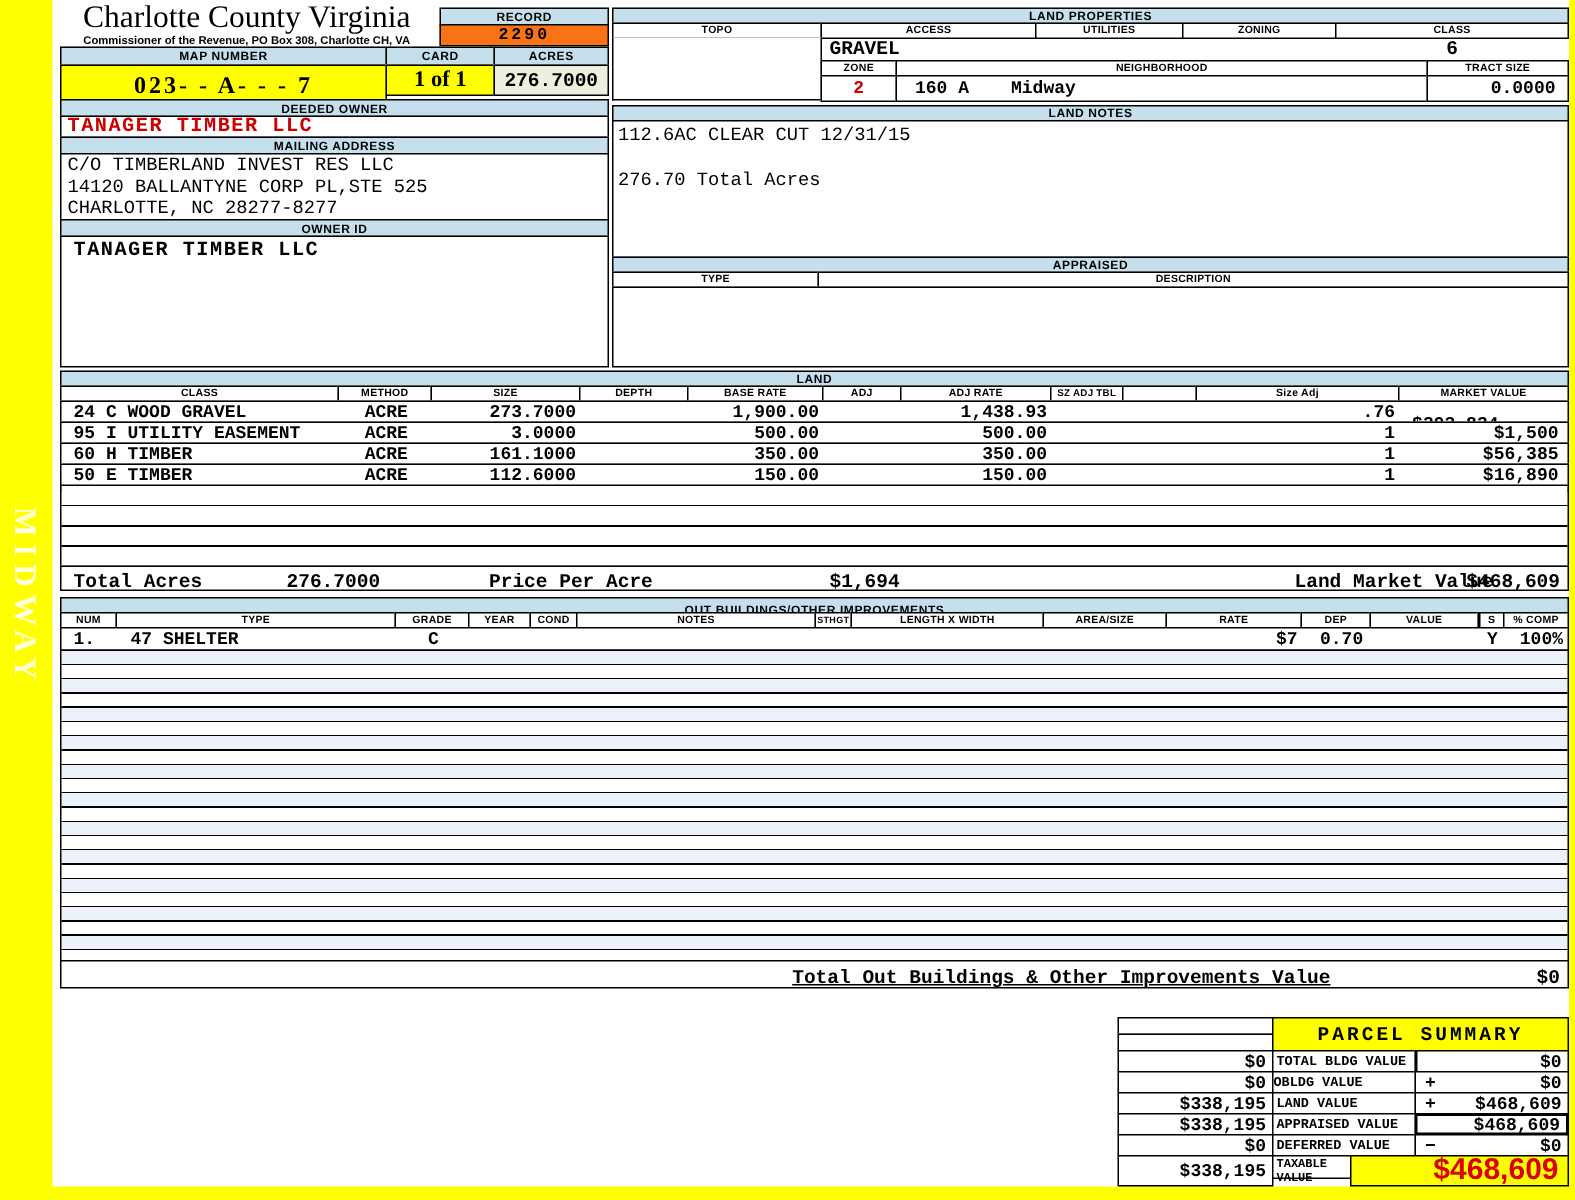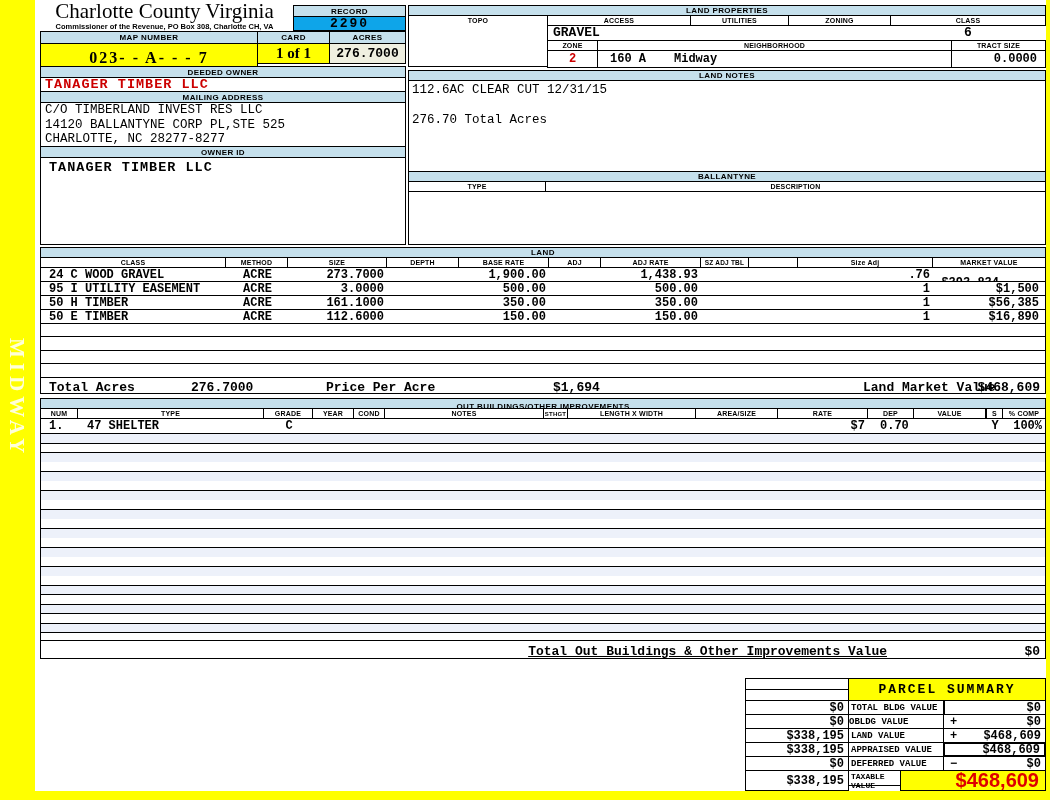--- a/index.html
+++ b/index.html
@@ -30,21 +30,21 @@
   <div class="content-bg"></div>
 
   <div class="abs vert" style="left:4px;top:338px;height:150px;">MIDWAY</div>
 
   <div class="abs" style="left:38px;top:1px;width:253px;height:30px;text-align:center;">
     <div style="font:400 21px 'Liberation Serif',serif;line-height:21px;">Charlotte County Virginia</div>
     <div style="font:bold 7.5px 'Liberation Sans',sans-serif;">Commissioner of the Revenue, PO Box 308, Charlotte CH, VA</div>
   </div>
 
   <div class="cell hdr" style="left:293px;top:5px;width:113px;height:12px;">RECORD</div>
-  <div class="cell val c" style="left:293px;top:16px;width:113px;height:15px;background:#0ea5e9;font-size:13px;letter-spacing:2px;">2290</div>
+  <div class="cell val c" style="left:293px;top:16px;width:113px;height:15px;background:#f97316;font-size:11px;letter-spacing:2px;">2290</div>
 
   <div class="cell hdr" style="left:40px;top:31px;width:218px;height:13px;">MAP NUMBER</div>
   <div class="cell hdr" style="left:257px;top:31px;width:73px;height:13px;">CARD</div>
   <div class="cell hdr" style="left:329px;top:31px;width:77px;height:13px;">ACRES</div>
   <div class="cell c" style="left:40px;top:43px;width:218px;height:29px;background:#ffff00;display:flex;align-items:center;font:bold 16px 'Liberation Serif',serif;letter-spacing:2px;">023- - A- - - 7</div>
   <div class="cell c" style="left:257px;top:43px;width:73px;height:21px;background:#ffff00;display:flex;align-items:center;font:bold 15px 'Liberation Serif',serif;">1 of 1</div>
   <div class="cell val c" style="left:329px;top:43px;width:77px;height:21px;background:#efefe0;font-size:13px;">276.7000</div>
 
   <div class="cell hdr" style="left:40px;top:66px;width:366px;height:12px;">DEEDED OWNER</div>
   <div class="cell val l" style="left:40px;top:77px;width:366px;height:15px;color:#cc0000;font-size:13.5px;letter-spacing:1px;">TANAGER TIMBER LLC</div>
@@ -79,21 +79,21 @@
     <span class="val l" style="position:absolute;left:72px;top:0;height:16px;">Midway</span>
   </div>
   <div class="cell val r" style="left:951px;top:50px;width:95px;height:18px;padding-right:8px;">0.0000</div>
 
   <div class="cell hdr" style="left:408px;top:70px;width:638px;height:11px;">LAND NOTES</div>
   <div class="cell" style="left:408px;top:80px;width:638px;height:92px;font:12.5px 'Liberation Mono',monospace;padding:2px 0 0 3px;">
     <div>112.6AC CLEAR CUT 12/31/15</div>
     <div style="margin-top:16px;">276.70 Total Acres</div>
   </div>
 
-  <div class="cell hdr" style="left:408px;top:171px;width:638px;height:11px;">BALLANTYNE</div>
+  <div class="cell hdr" style="left:408px;top:171px;width:638px;height:11px;">APPRAISED</div>
   <div class="cell colhdr" style="left:408px;top:181px;width:138px;height:11px;">TYPE</div>
   <div class="cell colhdr" style="left:545px;top:181px;width:501px;height:11px;">DESCRIPTION</div>
   <div class="cell" style="left:408px;top:191px;width:638px;height:54px;"></div>
 
   <div class="cell hdr" style="left:40px;top:247px;width:1006px;height:11px;">LAND</div>
   <div class="cell colhdr" style="left:40px;top:257px;width:186px;height:11px;">CLASS</div>
   <div class="cell colhdr" style="left:225px;top:257px;width:63px;height:11px;">METHOD</div>
   <div class="cell colhdr" style="left:287px;top:257px;width:100px;height:11px;">SIZE</div>
   <div class="cell colhdr" style="left:386px;top:257px;width:73px;height:11px;">DEPTH</div>
   <div class="cell colhdr" style="left:458px;top:257px;width:91px;height:11px;">BASE RATE</div>
@@ -116,21 +116,21 @@
   <div class="cell" style="left:40px;top:281px;width:1006px;height:15px;">
     <span class="val l abs" style="left:4px;width:200px;height:13px;">95 I UTILITY EASEMENT</span>
     <span class="val c abs" style="left:185px;width:63px;height:13px;">ACRE</span>
     <span class="val r abs" style="left:247px;width:100px;height:13px;">3.0000</span>
     <span class="val r abs" style="left:418px;width:91px;height:13px;">500.00</span>
     <span class="val r abs" style="left:560px;width:101px;height:13px;">500.00</span>
     <span class="val r abs" style="left:757px;width:136px;height:13px;">1</span>
     <span class="val r abs" style="left:892px;width:110px;height:13px;">$1,500</span>
   </div>
   <div class="cell" style="left:40px;top:295px;width:1006px;height:15px;">
-    <span class="val l abs" style="left:4px;width:200px;height:13px;">50 H TIMBER</span>
+    <span class="val l abs" style="left:4px;width:200px;height:13px;">60 H TIMBER</span>
     <span class="val c abs" style="left:185px;width:63px;height:13px;">ACRE</span>
     <span class="val r abs" style="left:247px;width:100px;height:13px;">161.1000</span>
     <span class="val r abs" style="left:418px;width:91px;height:13px;">350.00</span>
     <span class="val r abs" style="left:560px;width:101px;height:13px;">350.00</span>
     <span class="val r abs" style="left:757px;width:136px;height:13px;">1</span>
     <span class="val r abs" style="left:892px;width:110px;height:13px;">$56,385</span>
   </div>
   <div class="cell" style="left:40px;top:309px;width:1006px;height:19px;">
     <span class="val l abs" style="left:4px;width:200px;height:13px;">50 E TIMBER</span>
     <span class="val c abs" style="left:185px;width:63px;height:13px;">ACRE</span>

